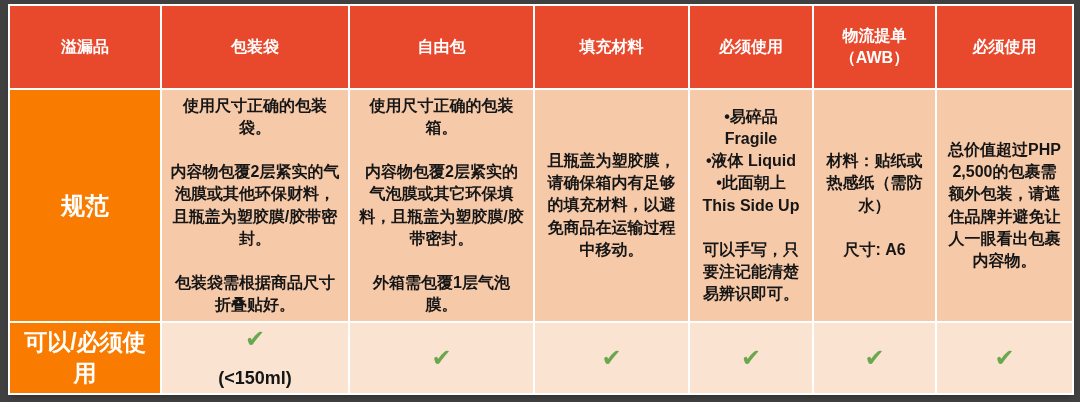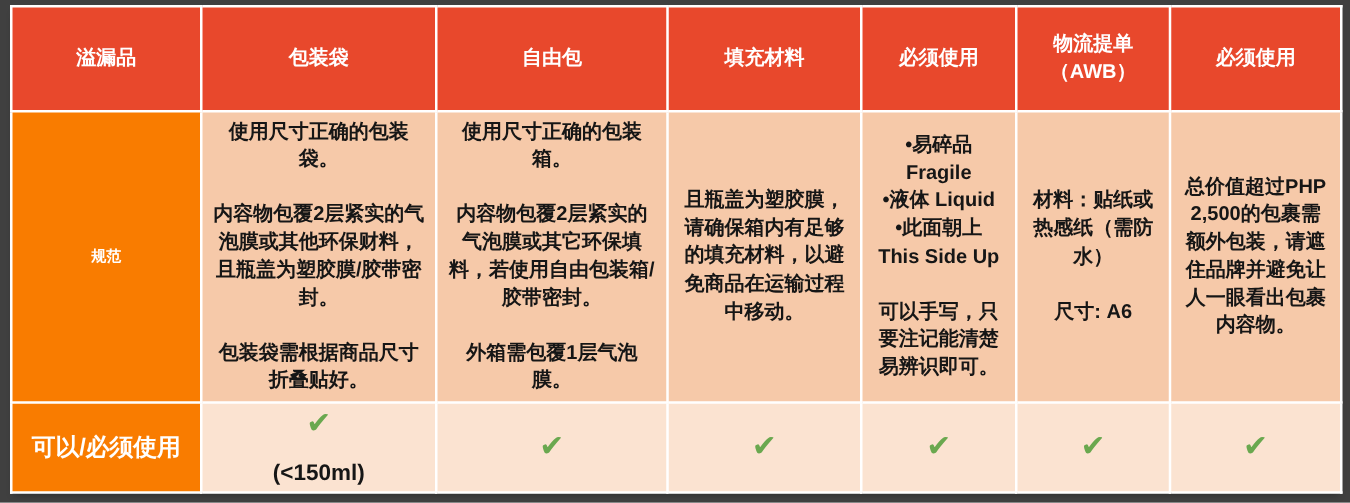--- a/index.html
+++ b/index.html
@@ -44,22 +44,22 @@
     font-weight: bold;
     height: 84px;
     white-space: pre-line;
     line-height: 1.35;
   }
   th.side {
     background: var(--side_bg, #F97C00);
     color: var(--header_text, #ffffff);
     font-weight: bold;
   }
-  tr.spec-row th.side { font-size: 12px; }
-  tr.usage-row th.side { font-size: 19px; }
+  tr.spec-row th.side { font-size: 24px; }
+  tr.usage-row th.side { font-size: 23px; }
 
   tr.spec-row td {
     background: var(--spec_bg, #F6C9A9);
     color: var(--body_text, #161616);
     font-size: 16px;
     font-weight: bold;
     height: 233px;
     line-height: 1.38;
   }
   .para { white-space: pre-line; }
@@ -112,21 +112,21 @@
     <tbody>
       <tr class="spec-row">
         <th class="side">规范</th>
       <td>
             <div class="para"><span>使用尺寸正确的包装袋。</span></div>
             <div class="para"><span>内容物包覆2层紧实的气泡膜或其他环保财料，且瓶盖为塑胶膜/胶带密封。</span></div>
             <div class="para"><span>包装袋需根据商品尺寸折叠贴好。</span></div>
           </td>
           <td>
             <div class="para"><span>使用尺寸正确的包装箱。</span></div>
-            <div class="para"><span>内容物包覆2层紧实的气泡膜或其它环保填料，若使用自由包装箱/胶带密封。</span></div>
+            <div class="para"><span>内容物包覆2层紧实的气泡膜或其它环保填料，且瓶盖为塑胶膜/胶带密封。</span></div>
             <div class="para"><span>外箱需包覆1层气泡膜。</span></div>
           </td>
           <td>
             <div class="para"><span>且瓶盖为塑胶膜，请确保箱内有足够的填充材料，以避免商品在运输过程中移动。</span></div>
           </td>
           <td>
             <div class="para"><span>•易碎品
 Fragile
 •液体 Liquid
 •此面朝上

